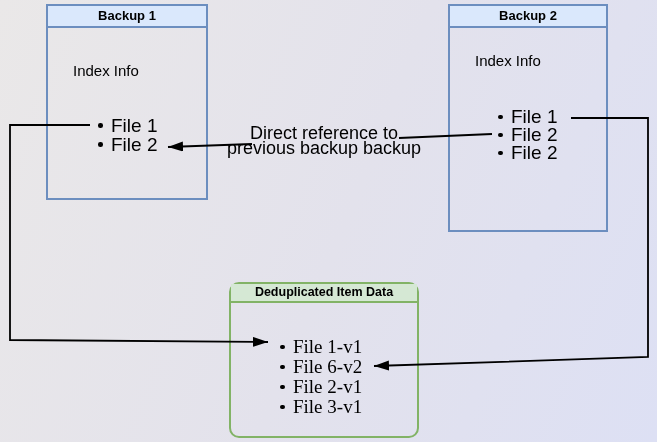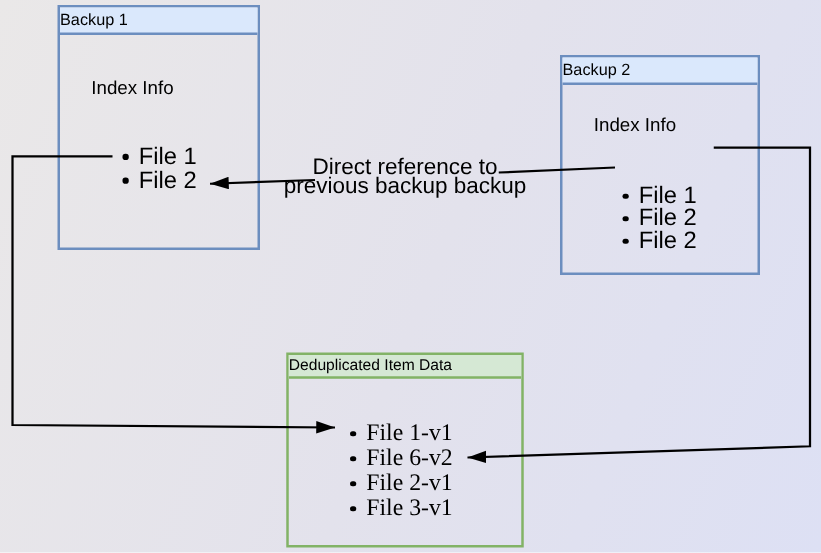--- a/index.html
+++ b/index.html
@@ -18,22 +18,22 @@
       var(--canvas_bottom_right, #dde0f4) 100%);
   }
   .box {
     position: absolute;
     border: 2px solid;
     box-sizing: border-box;
   }
   .box.blue  { border-color: var(--backup_border, #6c8ebf); }
   .box.green { border-color: var(--dedup_border, #82b366); }
   .box-header {
-    text-align: left;
-    font-weight: normal;
+    text-align: center;
+    font-weight: bold;
     border-bottom: 2px solid;
   }
   .blue  > .box-header {
     background: var(--backup_header_fill, #dae8fc);
     border-color: var(--backup_border, #6c8ebf);
     height: 20px; line-height: 20px; font-size: 13px;
   }
   .green > .box-header {
     background: var(--dedup_header_fill, #d5e8d4);
     border-color: var(--dedup_border, #82b366);
@@ -87,32 +87,32 @@
   <div class="box blue" style="left:46px; top:4px; width:162px; height:196px;">
     <div class="box-header">Backup 1</div>
     <div class="subtitle" style="left:25px; top:56px;">Index Info</div>
     <ul id="b1-list" class="file-list" style="left:50px; top:110px;">
 
     <li>File 1</li>
         <li>File 2</li>
       </ul>
   </div>
 
-  <div class="box blue" style="left:448px; top:4px; width:160px; height:176px;margin-top:40px;">
+  <div class="box blue" style="left:448px; top:4px; width:160px; height:228px;">
     <div class="box-header">Backup 2</div>
     <div class="subtitle" style="left:25px; top:46px;">Index Info</div>
     <ul id="b2-list" class="file-list" style="left:48px; top:102px;">
 
     <li>File 1</li>
         <li>File 2</li>
         <li>File 2</li>
       </ul>
   </div>
 
-  <div class="box green" style="left:229px; top:282px; width:190px; height:156px;">
+  <div class="box green" style="left:229px; top:282px; width:190px; height:156px;border-radius:10px;">
     <div class="box-header">Deduplicated Item Data</div>
     <ul id="dd-list" class="file-list" style="left:49px; top:53px;font-family:Liberation Serif, serif;">
 
     <li>File 1-v1</li>
         <li>File 6-v2</li>
         <li>File 2-v1</li>
         <li>File 3-v1</li>
       </ul>
   </div>
 

